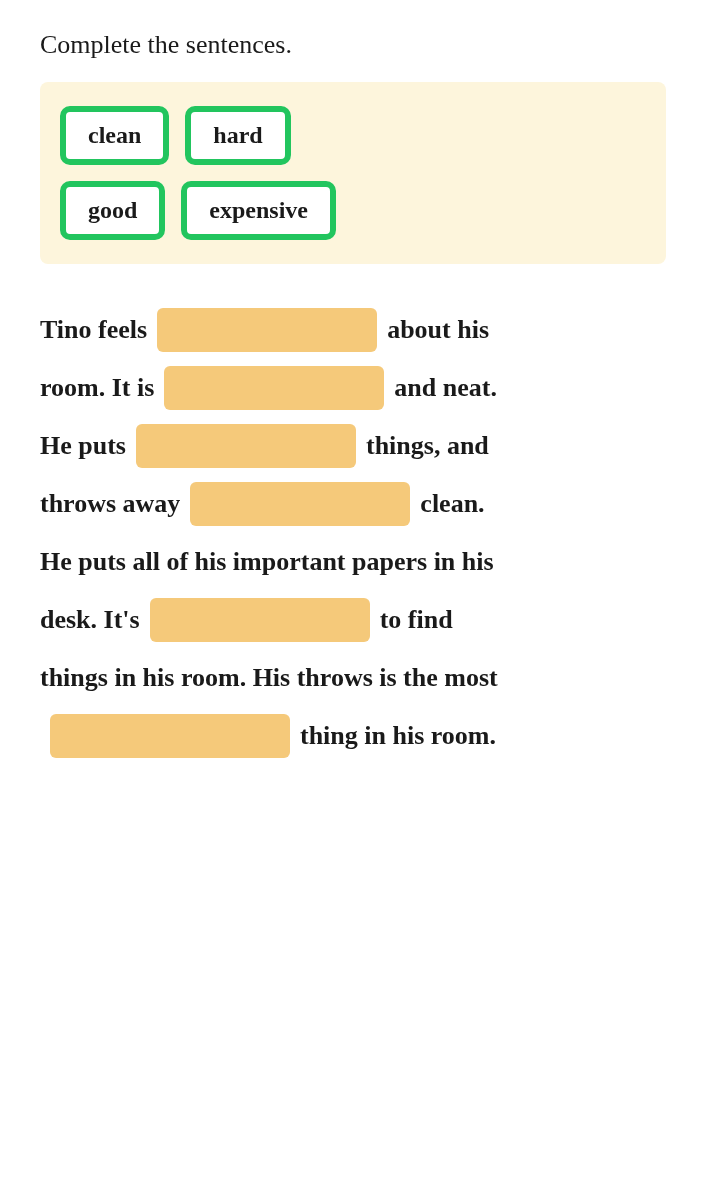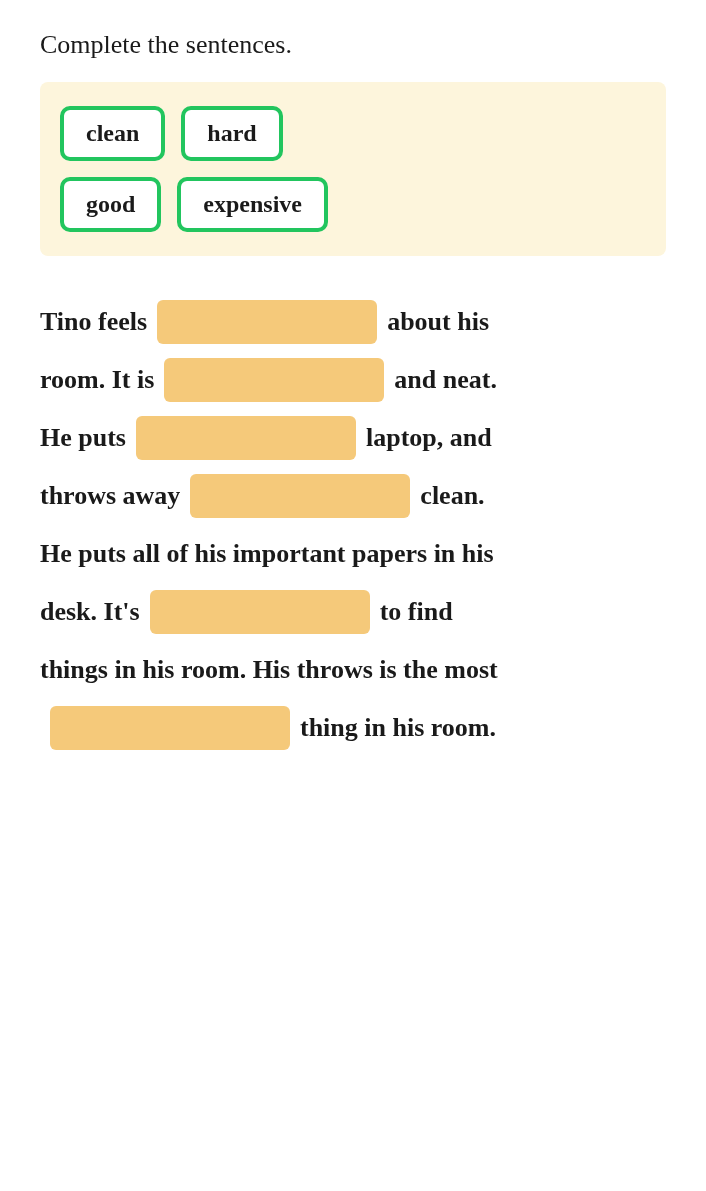--- a/index.html
+++ b/index.html
@@ -35,21 +35,21 @@
 
     .word-row {
       display: flex;
       flex-direction: row;
       gap: 16px;
       align-items: center;
     }
 
     .word-chip {
       background: #ffffff;
-      border: 4px solid #22c55e;
+      border: 6px solid #22c55e;
       border-radius: 10px;
       padding: 10px 22px;
       font-size: 24px;
       font-weight: bold;
       cursor: pointer;
       user-select: none;
     }
 
     .sentences-area {
       display: flex;
@@ -115,21 +115,21 @@
 
   <div class="inline-sentence">
     <span class="sentence-text">room. It is</span>
     <div class="fill-blank"></div>
     <span class="sentence-text">and neat.</span>
   </div>
 
   <div class="inline-sentence">
     <span class="sentence-text">He puts</span>
     <div class="fill-blank"></div>
-    <span class="sentence-text">laptop, and</span>
+    <span class="sentence-text">things, and</span>
   </div>
 
   <div class="inline-sentence">
     <span class="sentence-text">throws away</span>
     <div class="fill-blank"></div>
     <span class="sentence-text">clean.</span>
   </div>
 
   <div class="inline-sentence">
     <span class="sentence-text">He puts all of his important papers in his</span>

